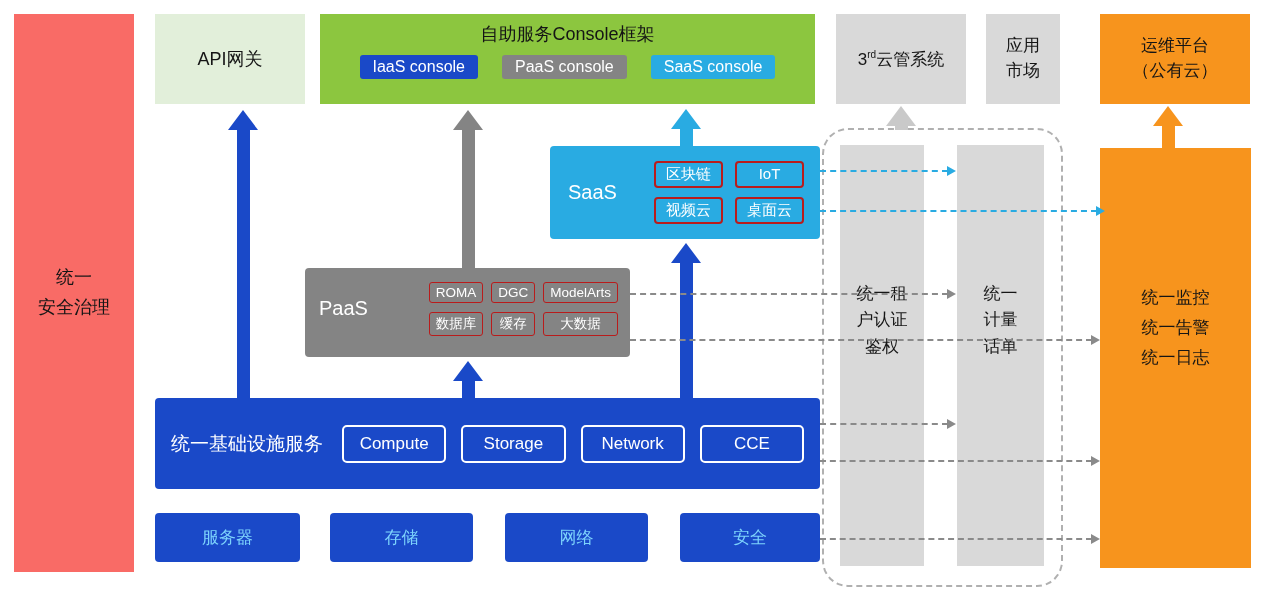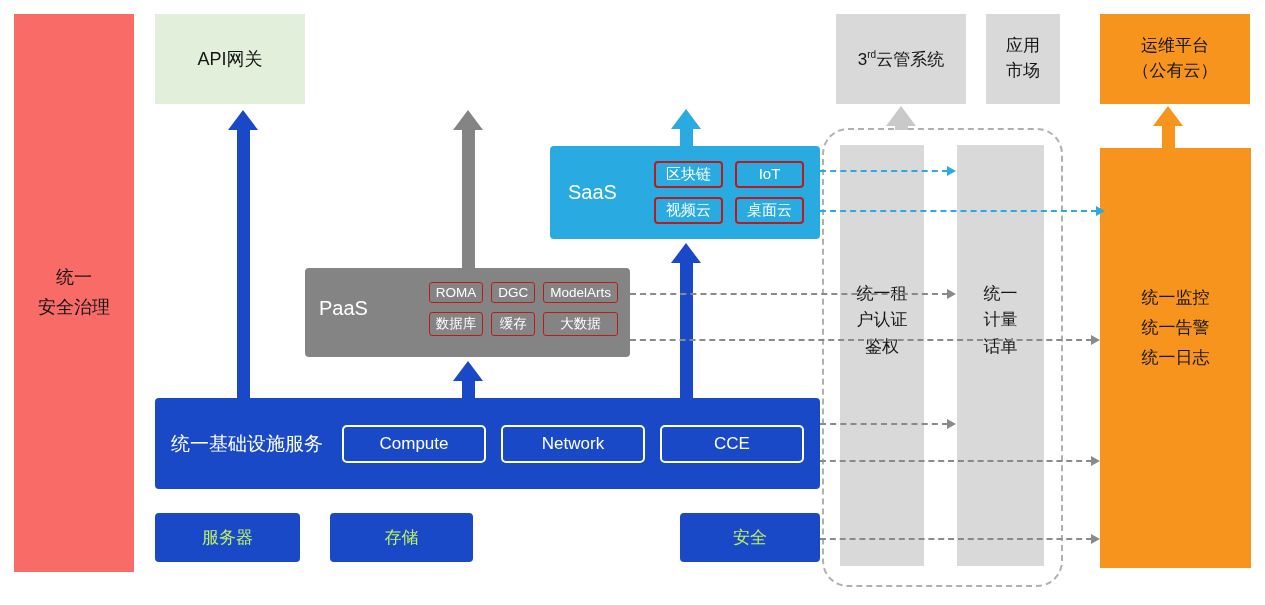--- a/index.html
+++ b/index.html
@@ -42,21 +42,21 @@
   .paas-grid { display:grid; grid-template-columns:repeat(3,auto); gap:9px 8px; justify-items:stretch; }
   .paas-grid .outline-chip { font-size:13.5px; padding:2px 6px; border-width:1.5px; border-radius:3px; }
 
   
   .infra-box { left:155px; top:398px; width:665px; height:91px; background:var(--blue,#1A49C8); border-radius:4px;
                justify-content:flex-start; padding:12px 16px; gap:15px; }
   .infra-label { color:#fff; font-size:19px; white-space:nowrap; margin-right:4px; }
   .infra-chip { flex:1; border:2px solid #fff; border-radius:5px; color:#fff; font-size:17px; padding:7px 0; text-align:center; }
 
   
-  .hw-box { top:513px; height:49px; background:var(--blue,#1A49C8); border-radius:4px; color:#bef264; font-size:17px; }
+  .hw-box { top:513px; height:49px; background:var(--blue,#1A49C8); border-radius:4px; color:#7dd3fc; font-size:17px; }
 
   
   .dashed-frame { position:absolute; left:822px; top:128px; width:241px; height:459px;
                   border:2px dashed #b0b0b0; border-radius:26px; }
   .auth-bar { left:840px; top:145px; width:84px; height:421px; background:var(--light_gray,#D9D9D9);
               font-size:17px; line-height:1.55; padding-bottom:70px; }
   .billing-bar { left:957px; top:145px; width:87px; height:421px; background:var(--light_gray,#D9D9D9);
               font-size:17px; line-height:1.55; padding-bottom:70px; }
   .monitor-bar { left:1100px; top:148px; width:151px; height:420px; background:var(--orange,#F7941D);
               font-size:17px; line-height:1.75; padding-bottom:60px; }
@@ -99,20 +99,28 @@
 
   <div class="box red-bar">
     <span class="pre">统一
 安全治理</span>
   </div>
 
   <div class="box api-box">
     <span>API网关</span>
   </div>
 
+  <div class="box console-frame">
+    <div class="console-title">自助服务Console框架</div>
+    <div class="console-chips">
+      <span class="chip chip-blue">IaaS console</span>
+      <span class="chip chip-gray">PaaS console</span>
+      <span class="chip chip-cyan">SaaS console</span>
+    </div>
+  </div>
 
   <div class="box third-box">
     <span><span>3</span><sup>rd</sup><span>云管系统</span></span>
   </div>
 
   <div class="box market-box">
     <span class="pre">应用
 市场</span>
   </div>
 
@@ -139,29 +147,33 @@
       <span class="outline-chip">ModelArts</span>
       <span class="outline-chip">数据库</span>
       <span class="outline-chip">缓存</span>
       <span class="outline-chip">大数据</span>
     </div>
   </div>
 
   <div class="box infra-box">
     <span class="infra-label">统一基础设施服务</span>
     <span class="infra-chip">Compute</span>
+    <span class="infra-chip">Storage</span>
     <span class="infra-chip">Network</span>
     <span class="infra-chip">CCE</span>
   </div>
 
   <div class="box hw-box" style="left:155px;width:145px;">
     <span>服务器</span>
   </div>
   <div class="box hw-box" style="left:330px;width:143px;font-family:Liberation Serif, serif;">
     <span>存储</span>
+  </div>
+  <div class="box hw-box" style="left:505px;width:143px;">
+    <span>网络</span>
   </div>
   <div class="box hw-box" style="left:680px;width:140px;">
     <span>安全</span>
   </div>
 
   <div class="up-arrow" style="left:228px;top:110px;height:288px;--ac:var(--blue,#1A49C8);">
       <i class="head"></i>
       <i class="shaft"></i>
     </div>
   <div class="up-arrow" style="left:453px;top:110px;height:158px;--ac:var(--gray,#848484);">

